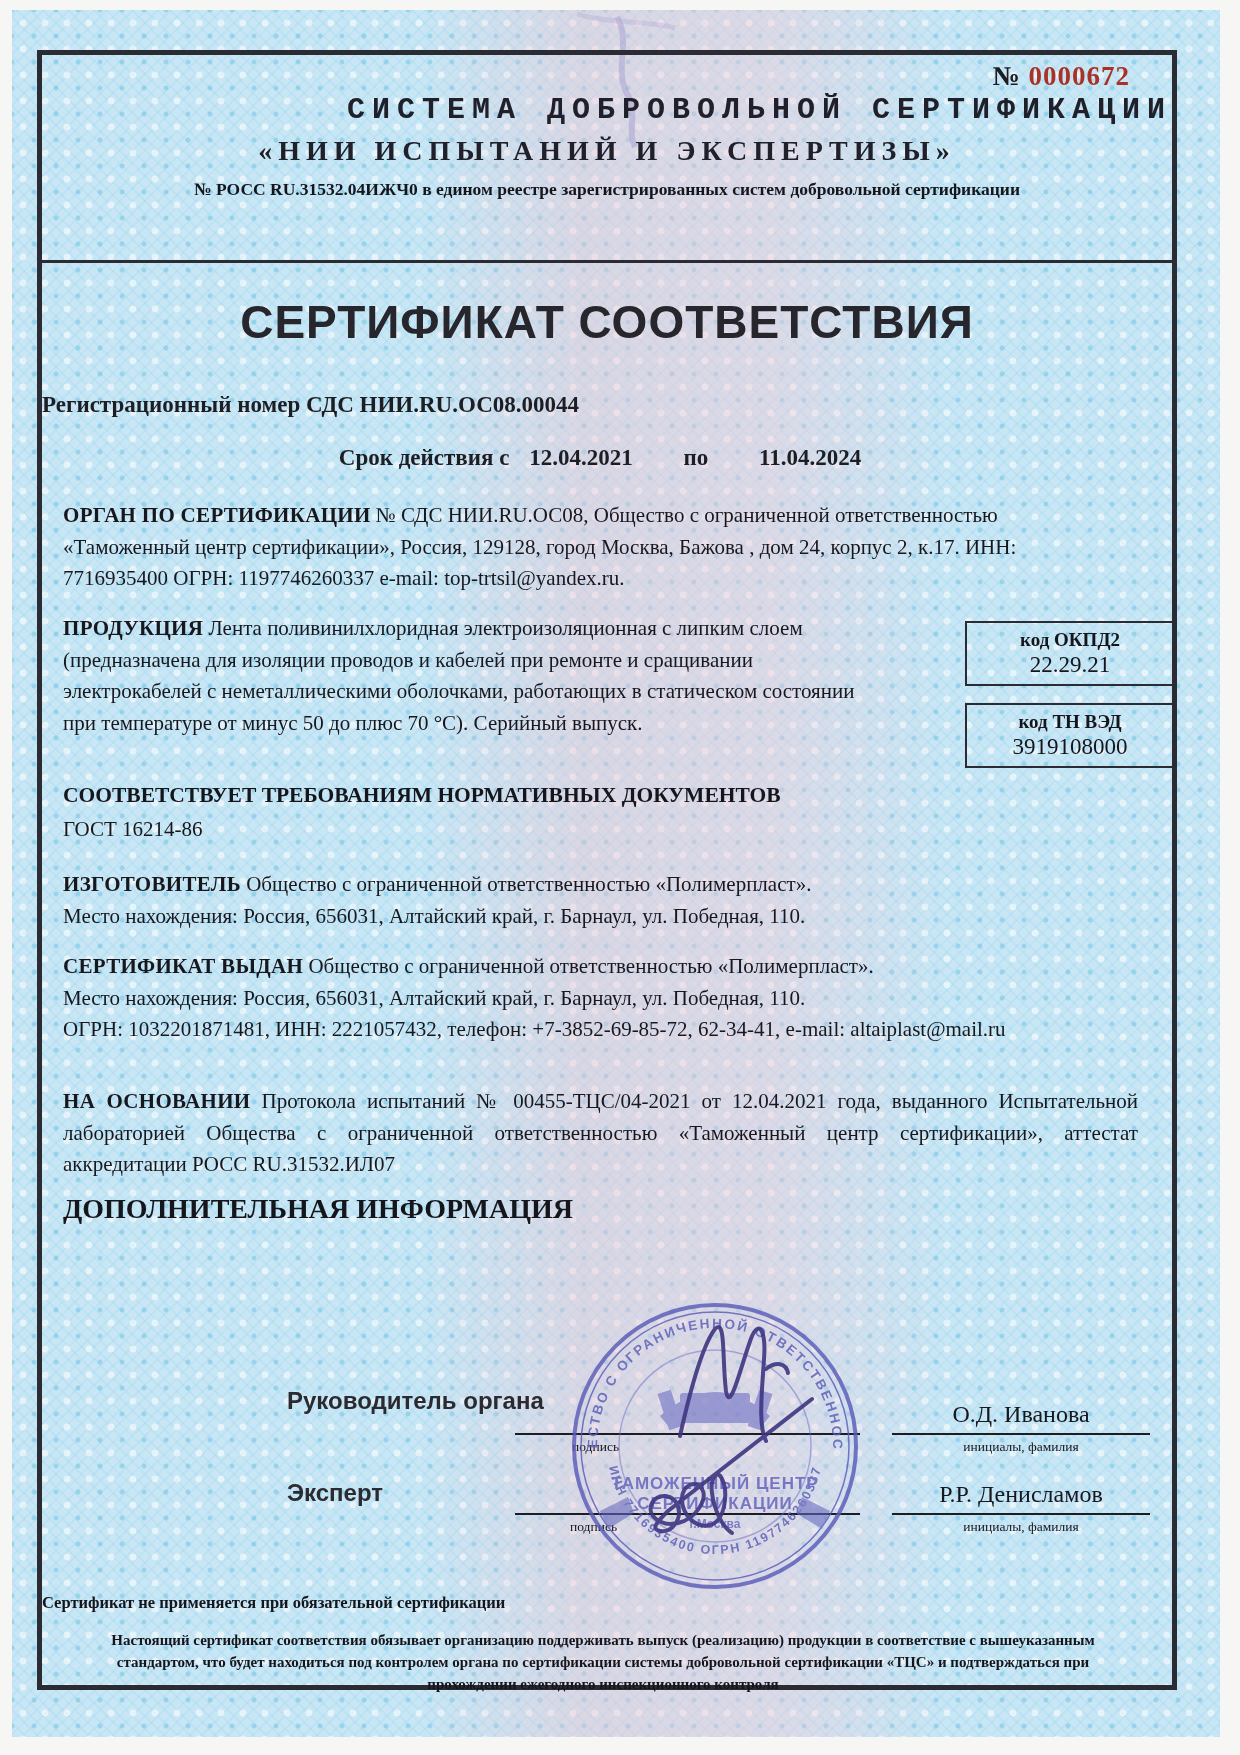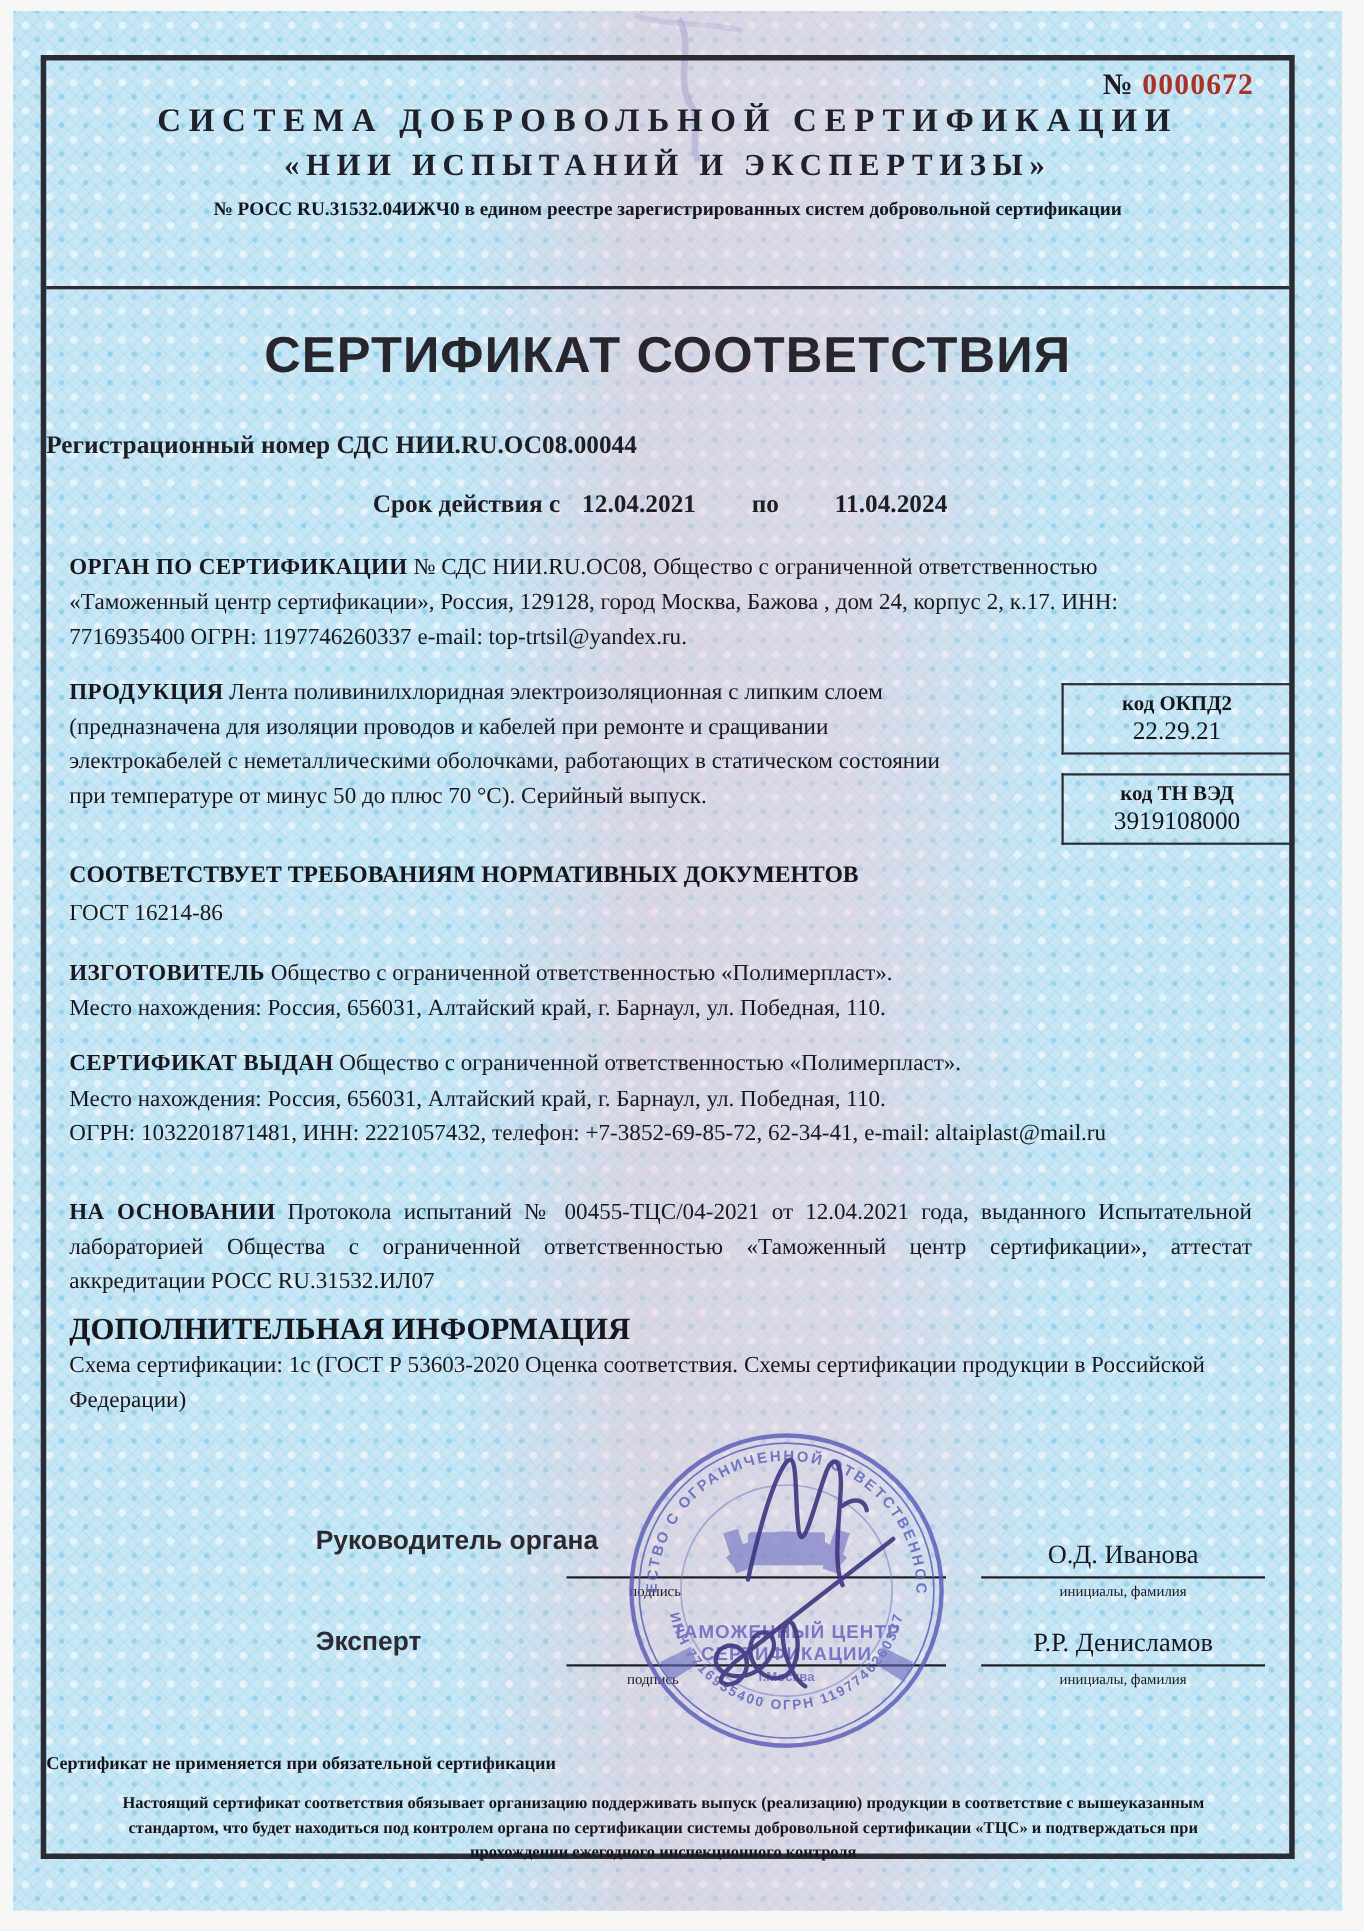--- a/index.html
+++ b/index.html
@@ -20,23 +20,23 @@
     position:absolute;left:0;top:0;right:0;bottom:0;
     background:linear-gradient(90deg, rgba(244,193,205,0) 34%, rgba(244,193,205,.40) 47%, rgba(247,200,212,.42) 63%, rgba(244,193,205,0) 77%);
     pointer-events:none;
   }
   .frame{
     position:absolute;left:25px;top:40px;width:1130px;height:1630px;
     border:5px solid #2b2b33;
   }
   .abs{position:absolute;}
   .header-divider{position:absolute;left:0;top:205px;width:100%;border-bottom:3px solid #2b2b33;}
-  .cert-number{top:6px;right:32px;font-size:27px;font-weight:bold;color:#1c1c22;letter-spacing:1px;}
+  .cert-number{top:6px;right:42px;font-size:27px;font-weight:bold;color:#1c1c22;letter-spacing:1px;}
   .cert-number .red{color:#a93226;}
-  .h-line1{top:38px;left:0;width:100%;text-align:center;font-size:30px;font-weight:bold;letter-spacing:7px;color:#20202a;}
+  .h-line1{top:38px;left:0;width:100%;text-align:right;font-size:30px;font-weight:bold;letter-spacing:7px;color:#20202a;font-family:Liberation Mono, monospace;}
   .h-line2{top:80px;left:0;width:100%;text-align:center;font-size:28px;font-weight:bold;letter-spacing:6px;color:#20202a;}
   .h-line3{top:124px;left:0;width:100%;text-align:center;font-size:17.5px;font-weight:bold;color:#15151c;}
   .doc-title{top:240px;left:0;width:100%;text-align:center;font-family:"Liberation Sans",sans-serif;font-size:46px;font-weight:800;letter-spacing:1px;color:#26262c;}
   .registration{top:337px;left:0;width:100%;font-size:23px;font-weight:bold;color:#1d1d24;}
   .validity{top:390px;left:0;width:100%;text-align:center;font-size:23px;color:#1d1d24;}
   .validity .lbl{font-weight:bold;}
   .validity .date{font-weight:bold;margin:0 14px;}
   .validity .sep{margin:0 31px;font-weight:bold;}
   .para{margin:0;font-size:21px;line-height:31.5px;color:#17171e;}
   .para b{letter-spacing:.3px;}
@@ -149,21 +149,20 @@
         <span>Место нахождения: Россия, 656031, Алтайский край, г. Барнаул, ул. Победная, 110.</span><br>
         <span>ОГРН: 1032201871481, ИНН: 2221057432, телефон: +7-3852-69-85-72, 62-34-41, e-mail: altaiplast@mail.ru</span>
       </p>
 
       <p class="abs para basis-p just">
         <b>НА ОСНОВАНИИ</b>
         <span>Протокола испытаний № 00455-ТЦС/04-2021 от 12.04.2021 года, выданного Испытательной лабораторией Общества с ограниченной ответственностью «Таможенный центр сертификации», аттестат аккредитации РОСС RU.31532.ИЛ07</span>
       </p>
 
       <div class="abs add-h">ДОПОЛНИТЕЛЬНАЯ ИНФОРМАЦИЯ</div>
-      <p class="abs para add-t">Схема сертификации: 1с (ГОСТ Р 53603-2020 Оценка соответствия. Схемы сертификации продукции в Российской Федерации)</p>
 
       <div class="abs sig-role role1">Руководитель органа</div>
       <div class="abs sig-role role2">Эксперт</div>
 
       <div class="abs sig-line sline1"></div>
       <div class="abs sig-line nline1"></div>
       <div class="abs sig-line sline2"></div>
       <div class="abs sig-line nline2"></div>
 
       <div class="abs sig-sub sub-sign1">подпись</div>

